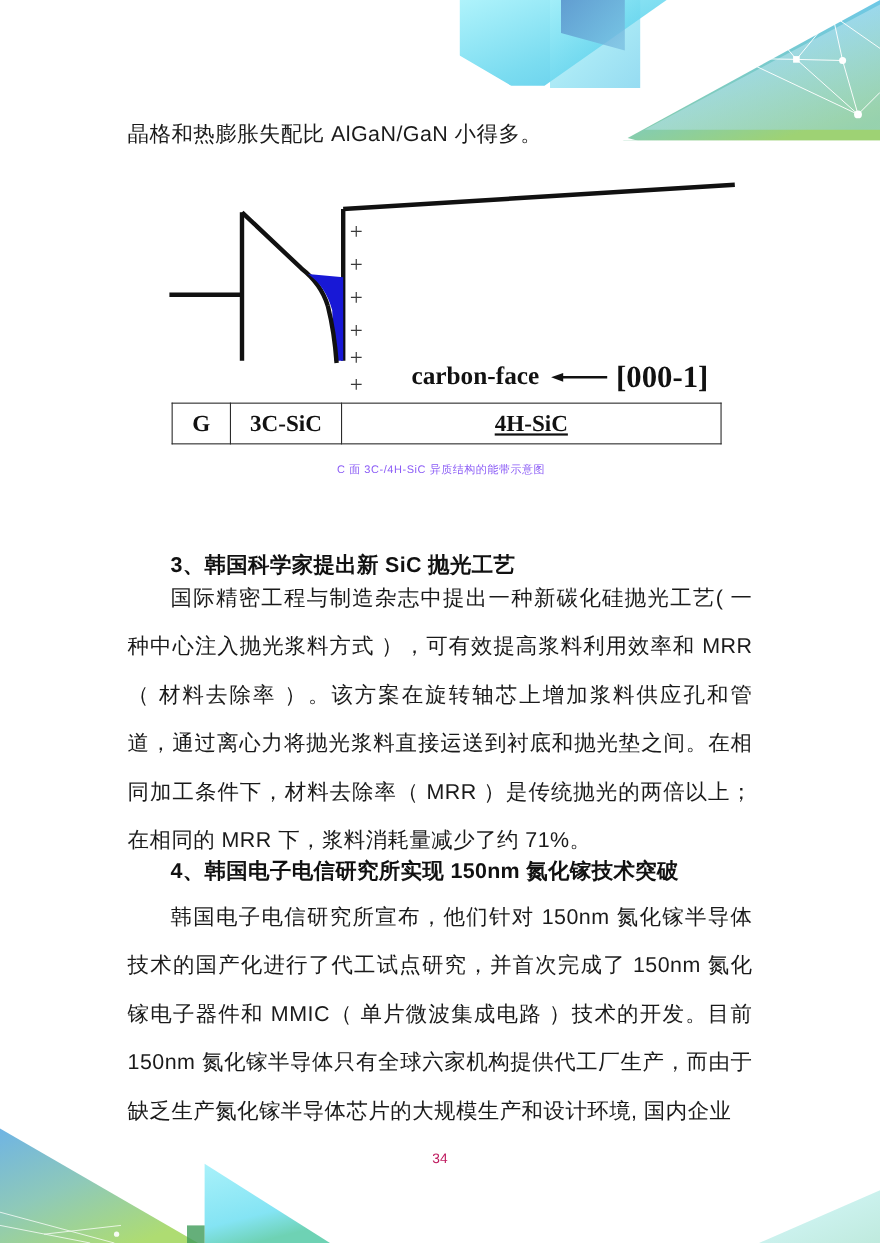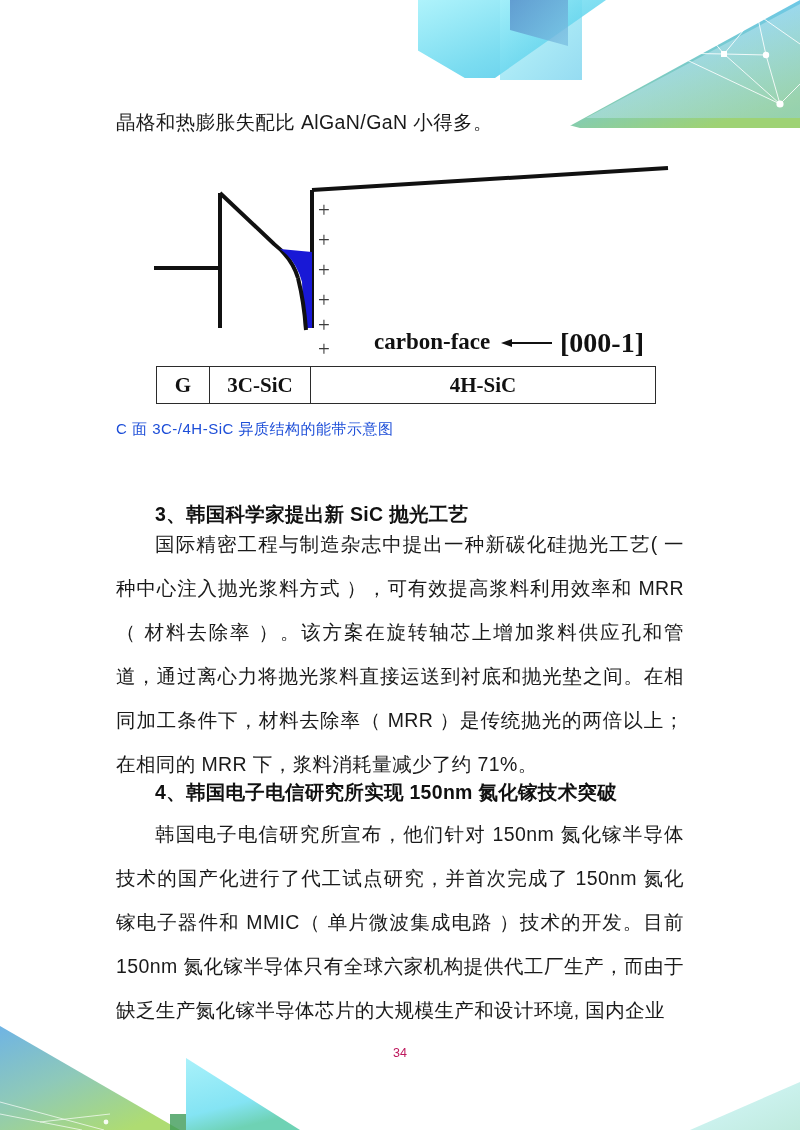--- a/index.html
+++ b/index.html
@@ -80,26 +80,27 @@
     text-align: center;
     font-family: "Liberation Serif", "DejaVu Serif", serif;
     font-weight: bold;
     font-size: 21px;
     color: #111;
     height: 36px;
     padding: 0;
   }
   .cell-g    { width: 52px; }
   .cell-3c   { width: 100px; }
-  .cell-4h   { width: 344px; }
+  .cell-4h   { width: 344px; text-decoration: underline; }
 
   .fig-caption {
     margin-top: 16px;
-    font-size: 15px;
-    color: #1d4ed8;
+    text-align: center;
+    font-size: 10px;
+    color: #8b5cf6;
     font-family: "Liberation Sans", "DejaVu Sans", sans-serif;
     letter-spacing: 0.5px;
   }
 
   
   .section-heading {
     font-family: "Liberation Sans", "DejaVu Sans", sans-serif;
     font-weight: bold;
     font-size: 19.5px;
     color: #111;

